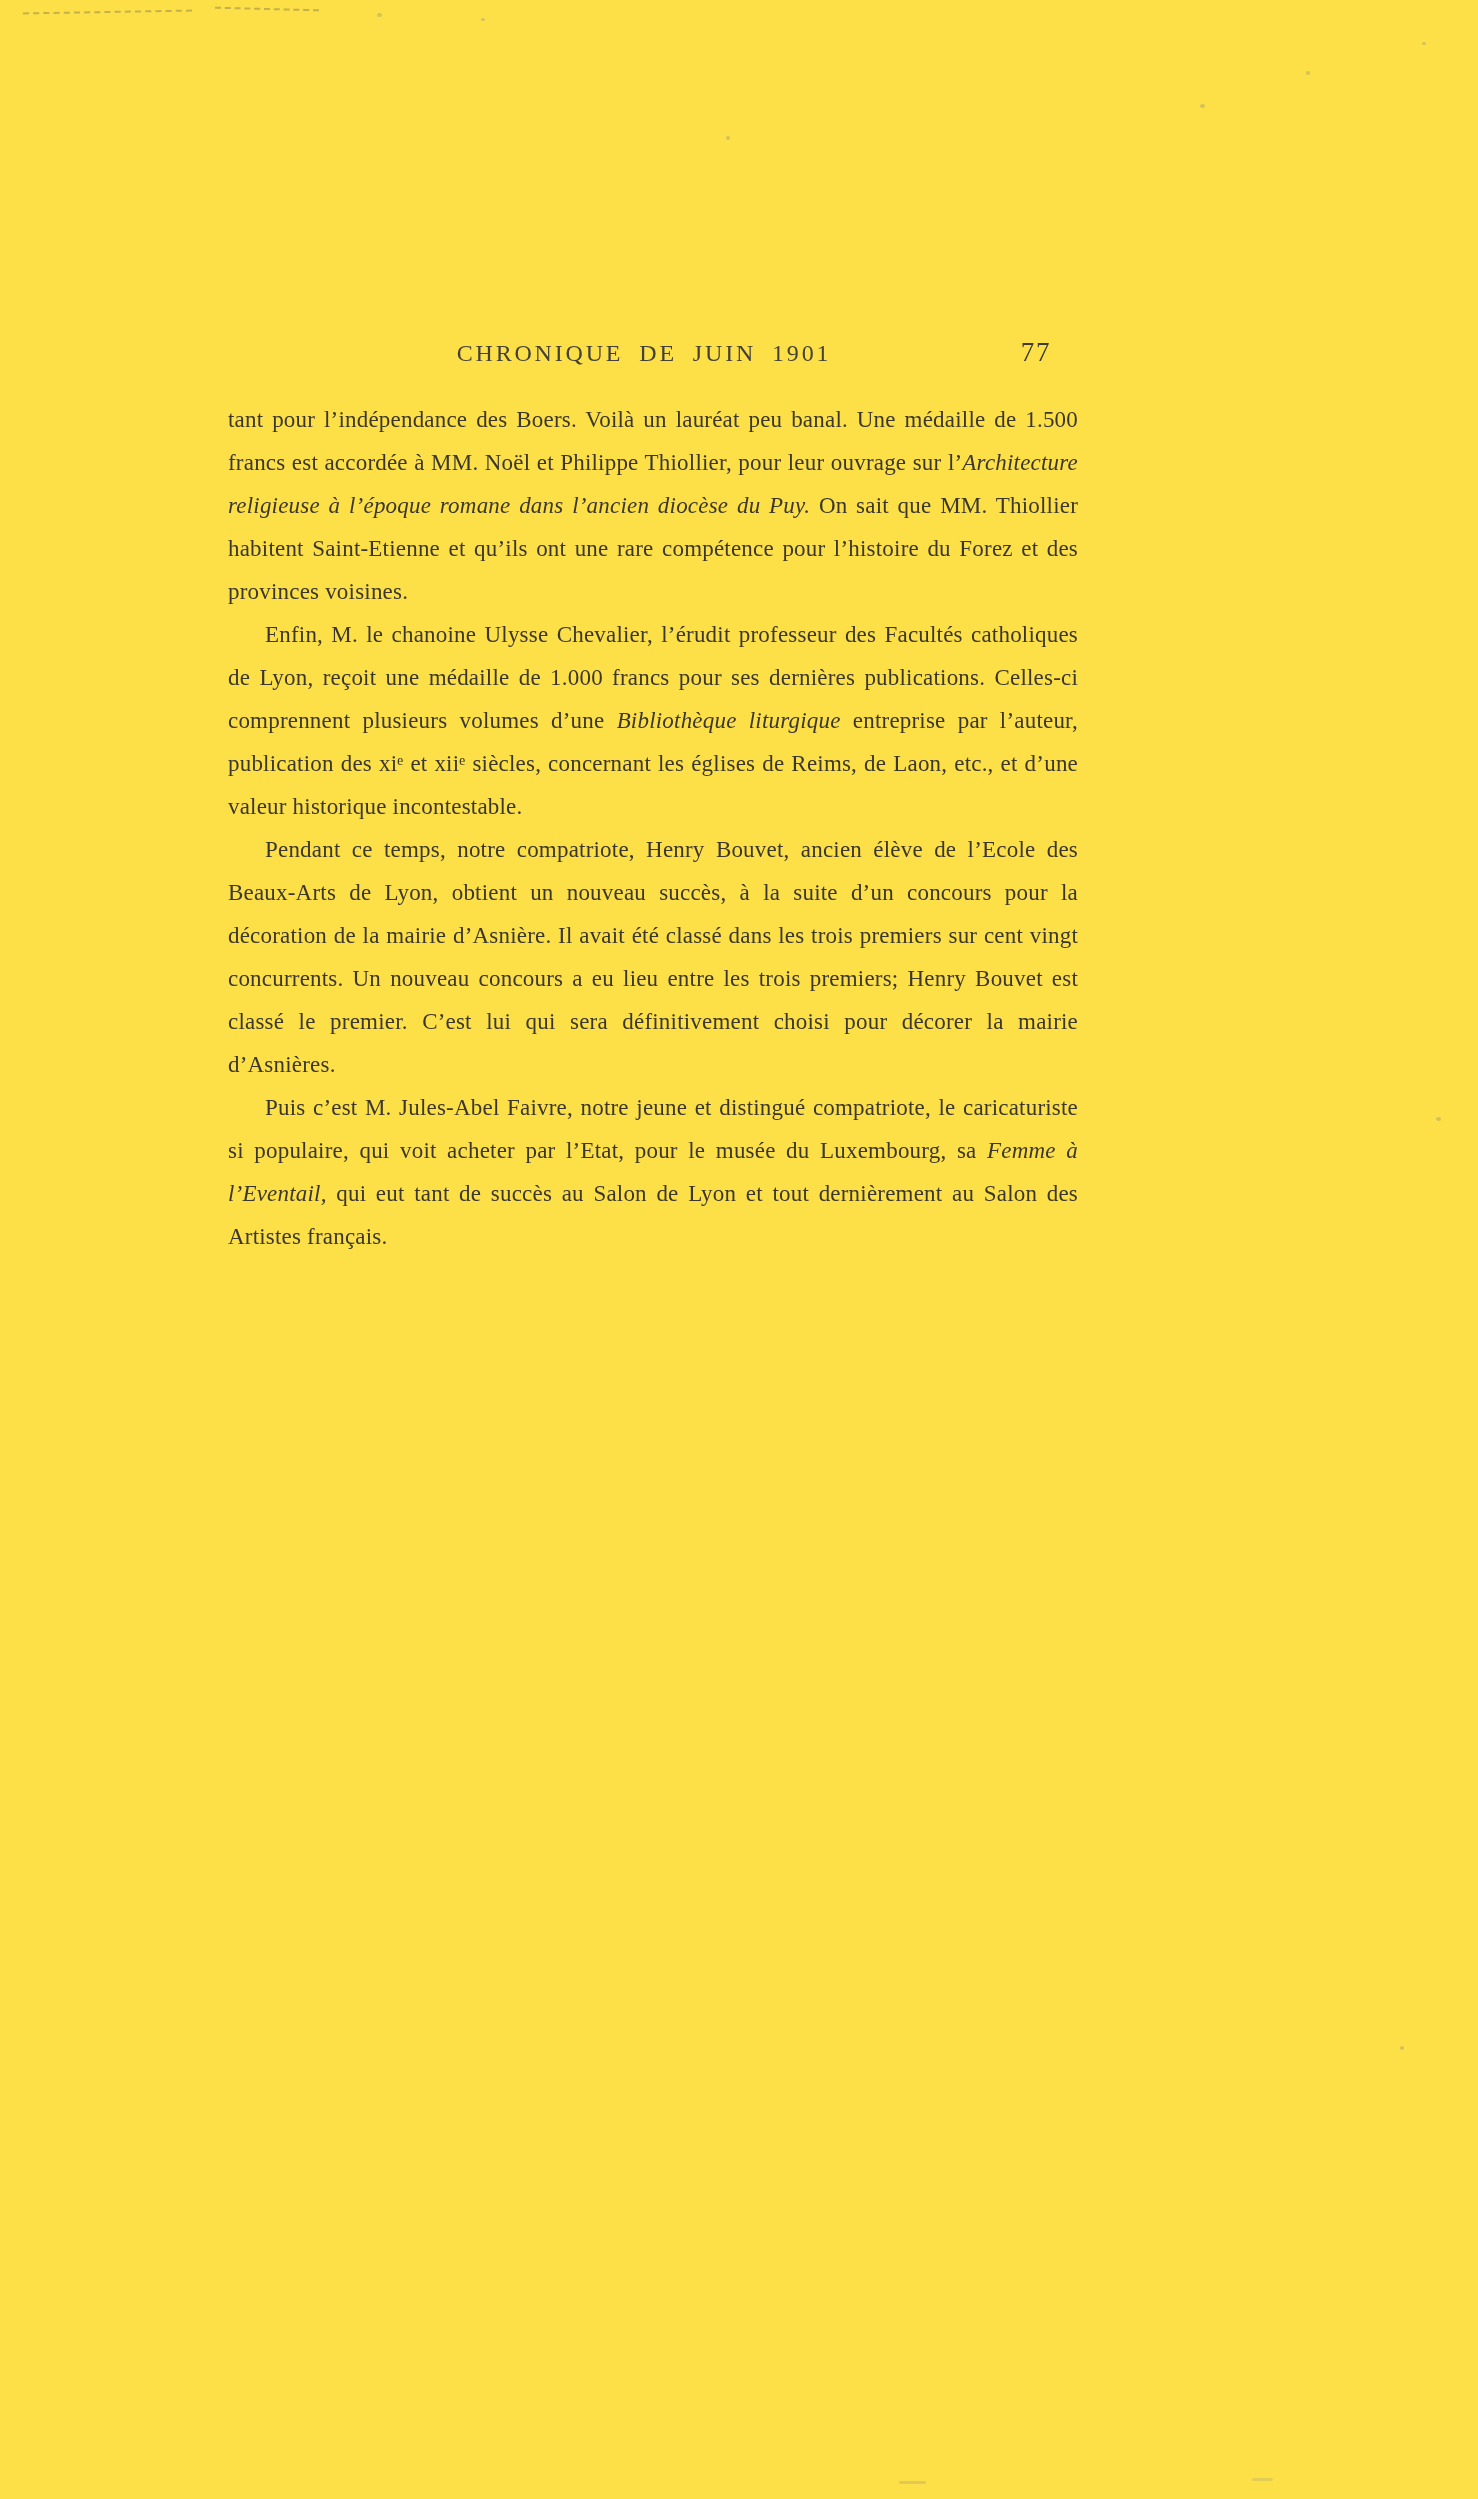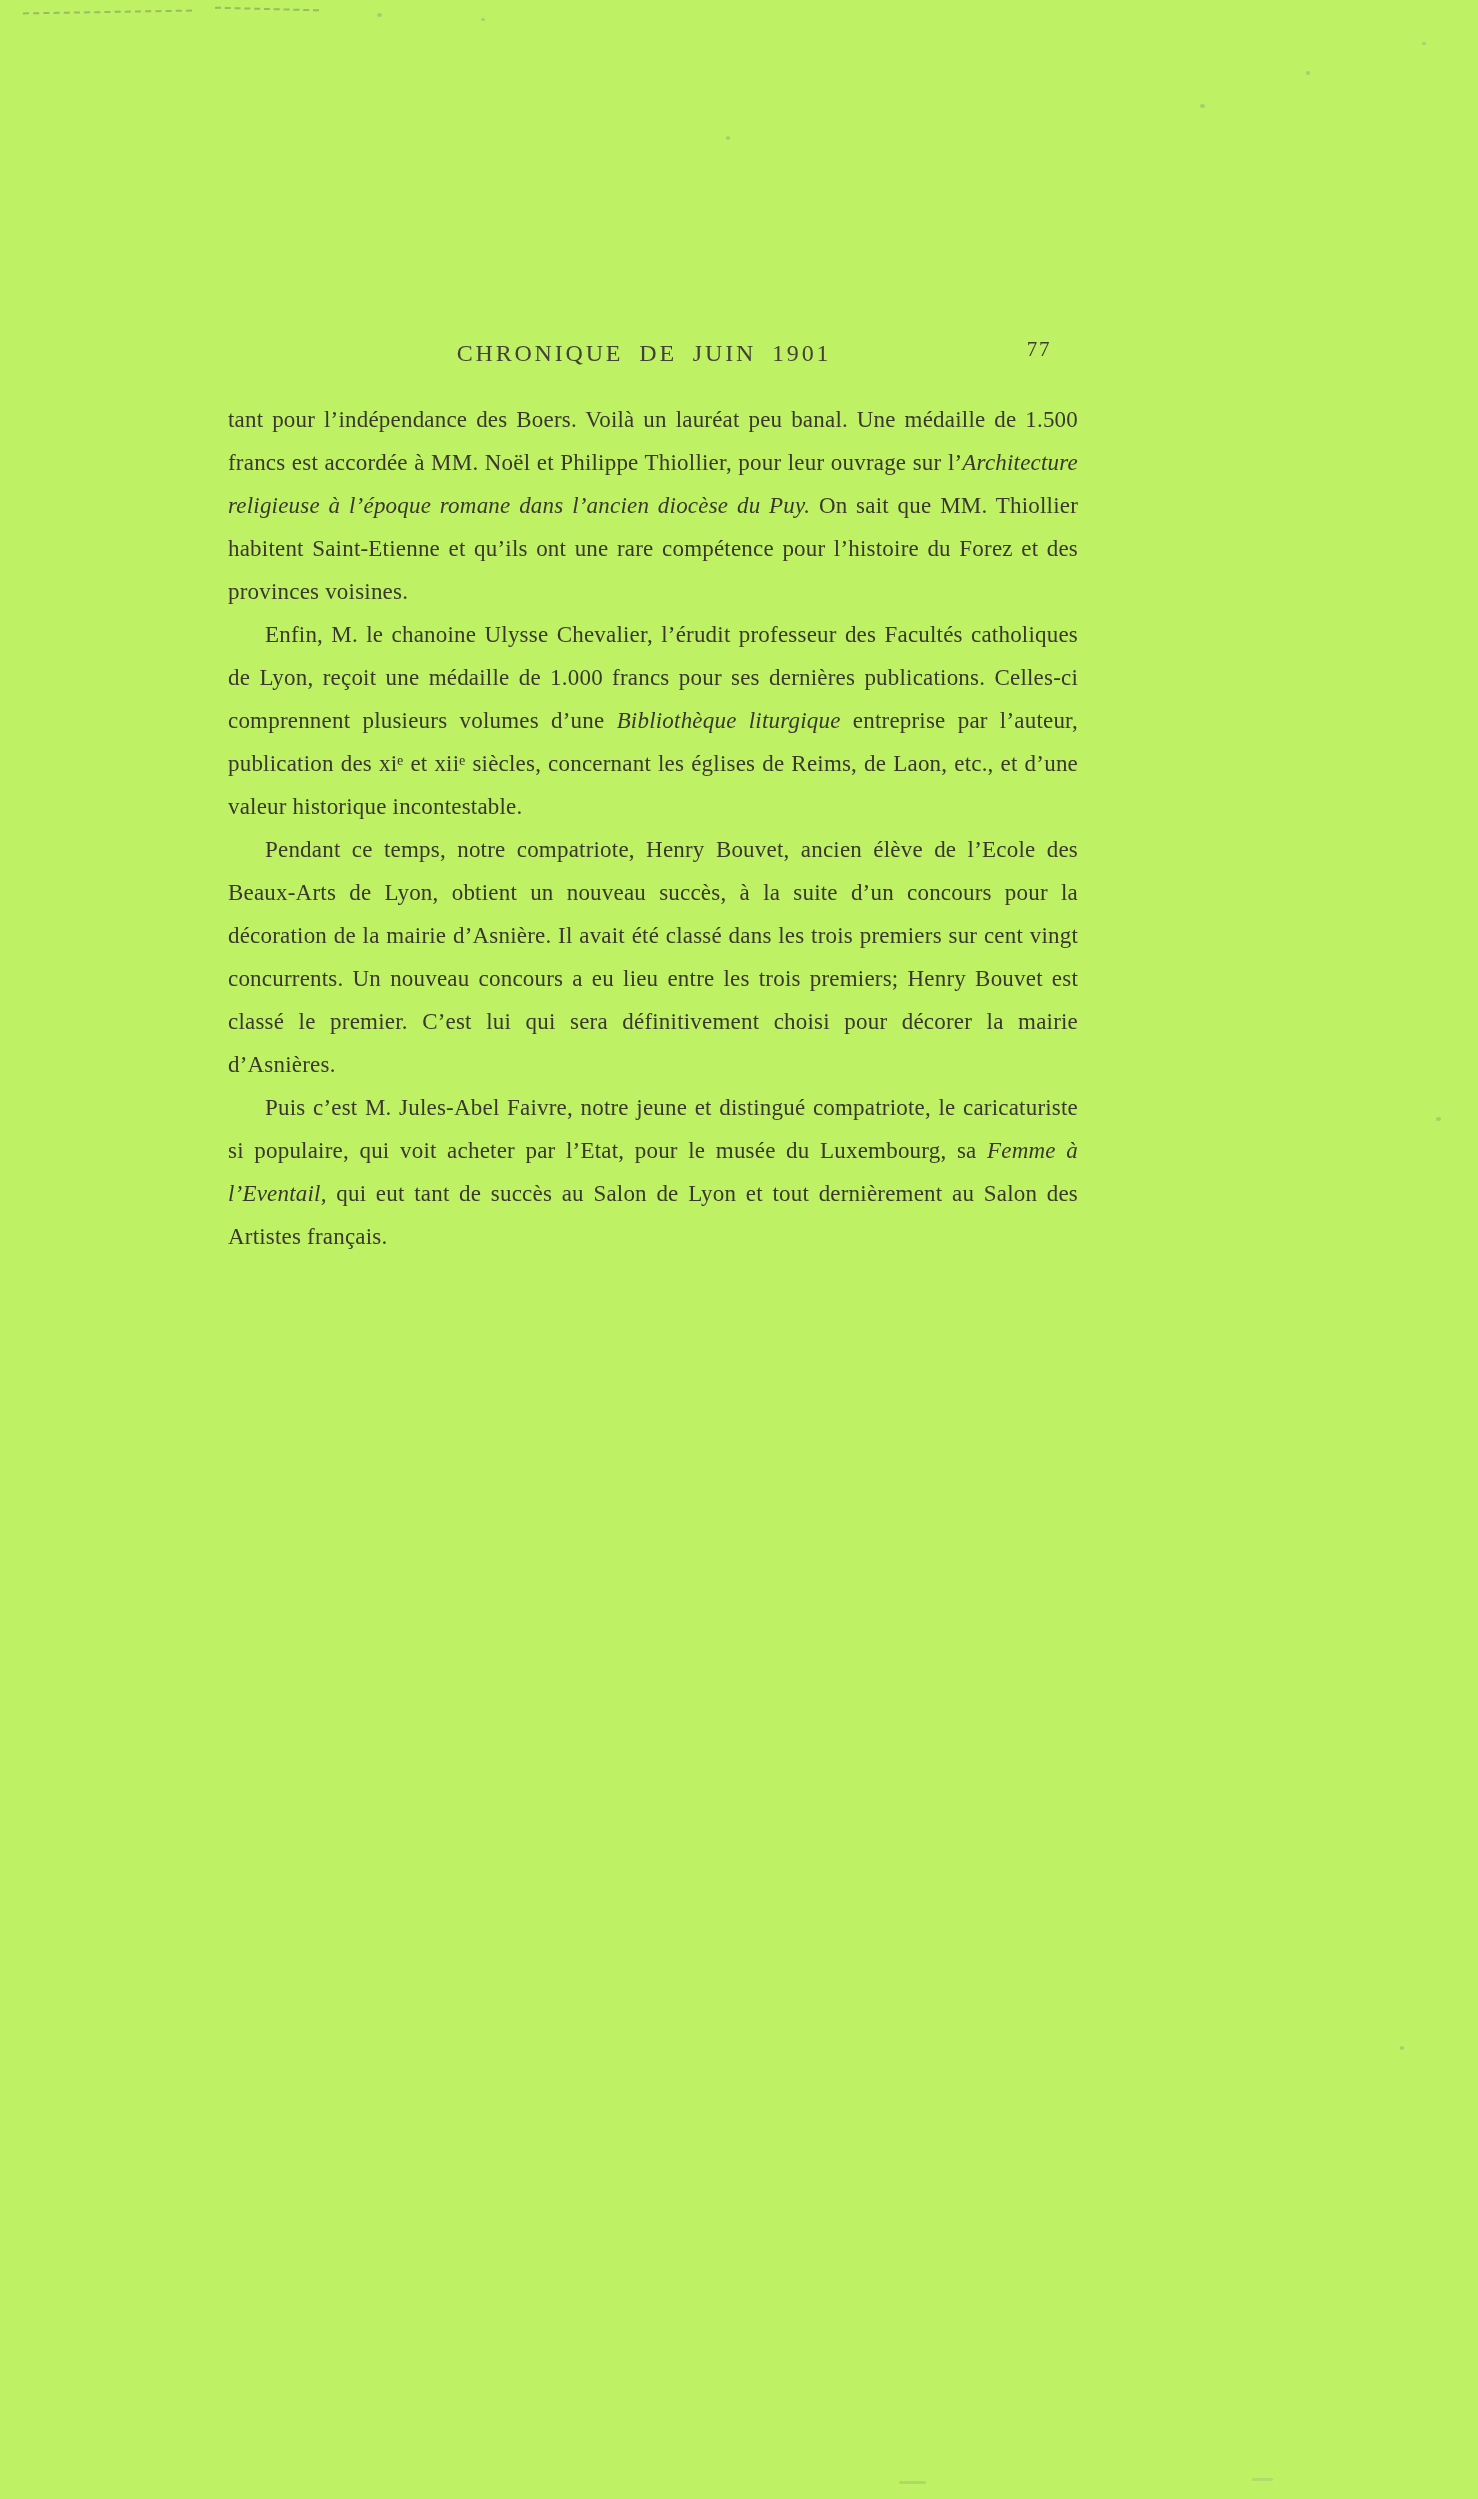--- a/index.html
+++ b/index.html
@@ -5,21 +5,21 @@
   html, body {
     margin: 0;
     padding: 0;
     background: #e9e9e7;
   }
   .page {
     position: relative;
     width: 1478px;
     height: 2500px;
     margin: 0 auto;
-    background: #bef264;
+    background: #fde047;
     overflow: hidden;
     font-family: "Liberation Serif", "DejaVu Serif", serif;
     color: #3b372f;
   }
   
   .speck {
     position: absolute;
     background: #8a877f;
     border-radius: 50%;
     opacity: 0.35;
@@ -43,21 +43,21 @@
   .running-title {
     font-size: 24px;
     letter-spacing: 2.8px;
     word-spacing: 7.2px;
     color: #45413a;
   }
   .page-number {
     position: absolute;
     right: 27px;
     top: -3.2px;
-    font-size: 21px;
+    font-size: 27px;
     letter-spacing: 1.6px;
     color: #3f3b33;
   }
   .text-block {
     font-size: 23px;
     line-height: 43px;
     text-align: justify;
     letter-spacing: 0.2px;
     margin-left: 18px;
   }

